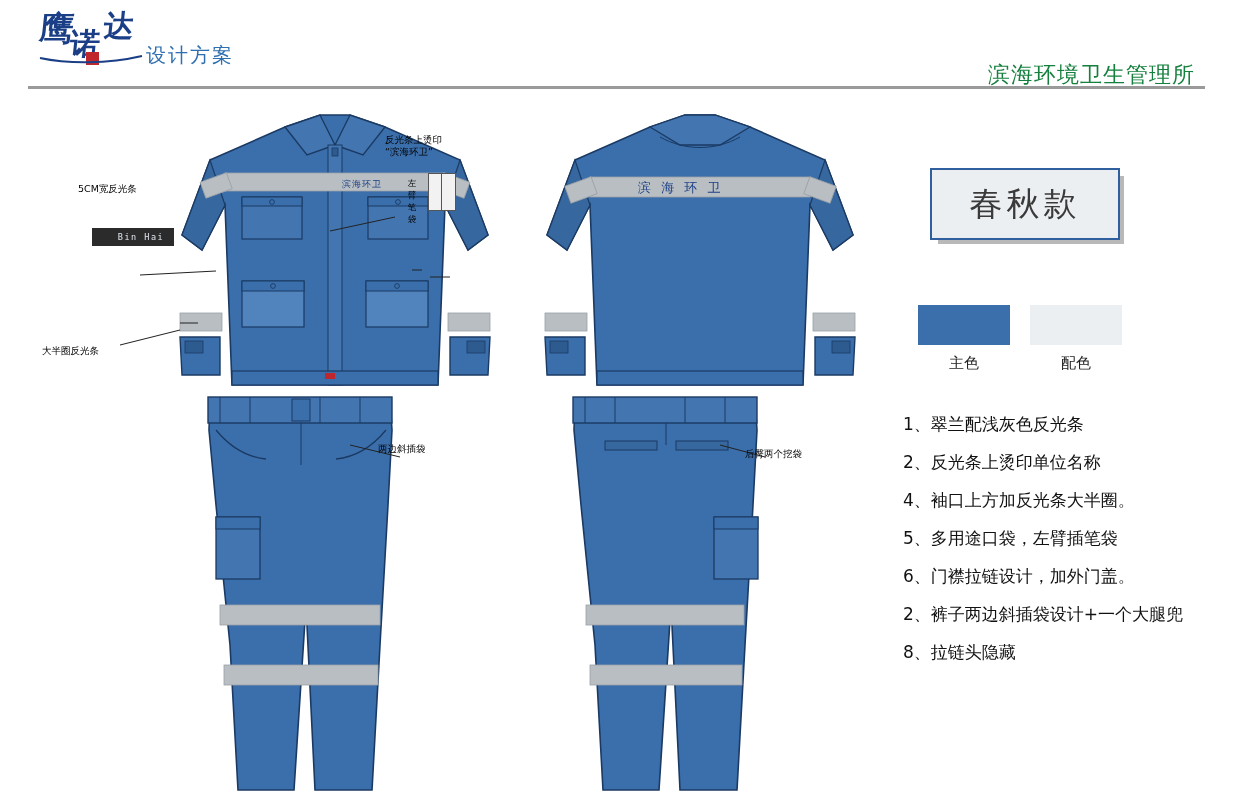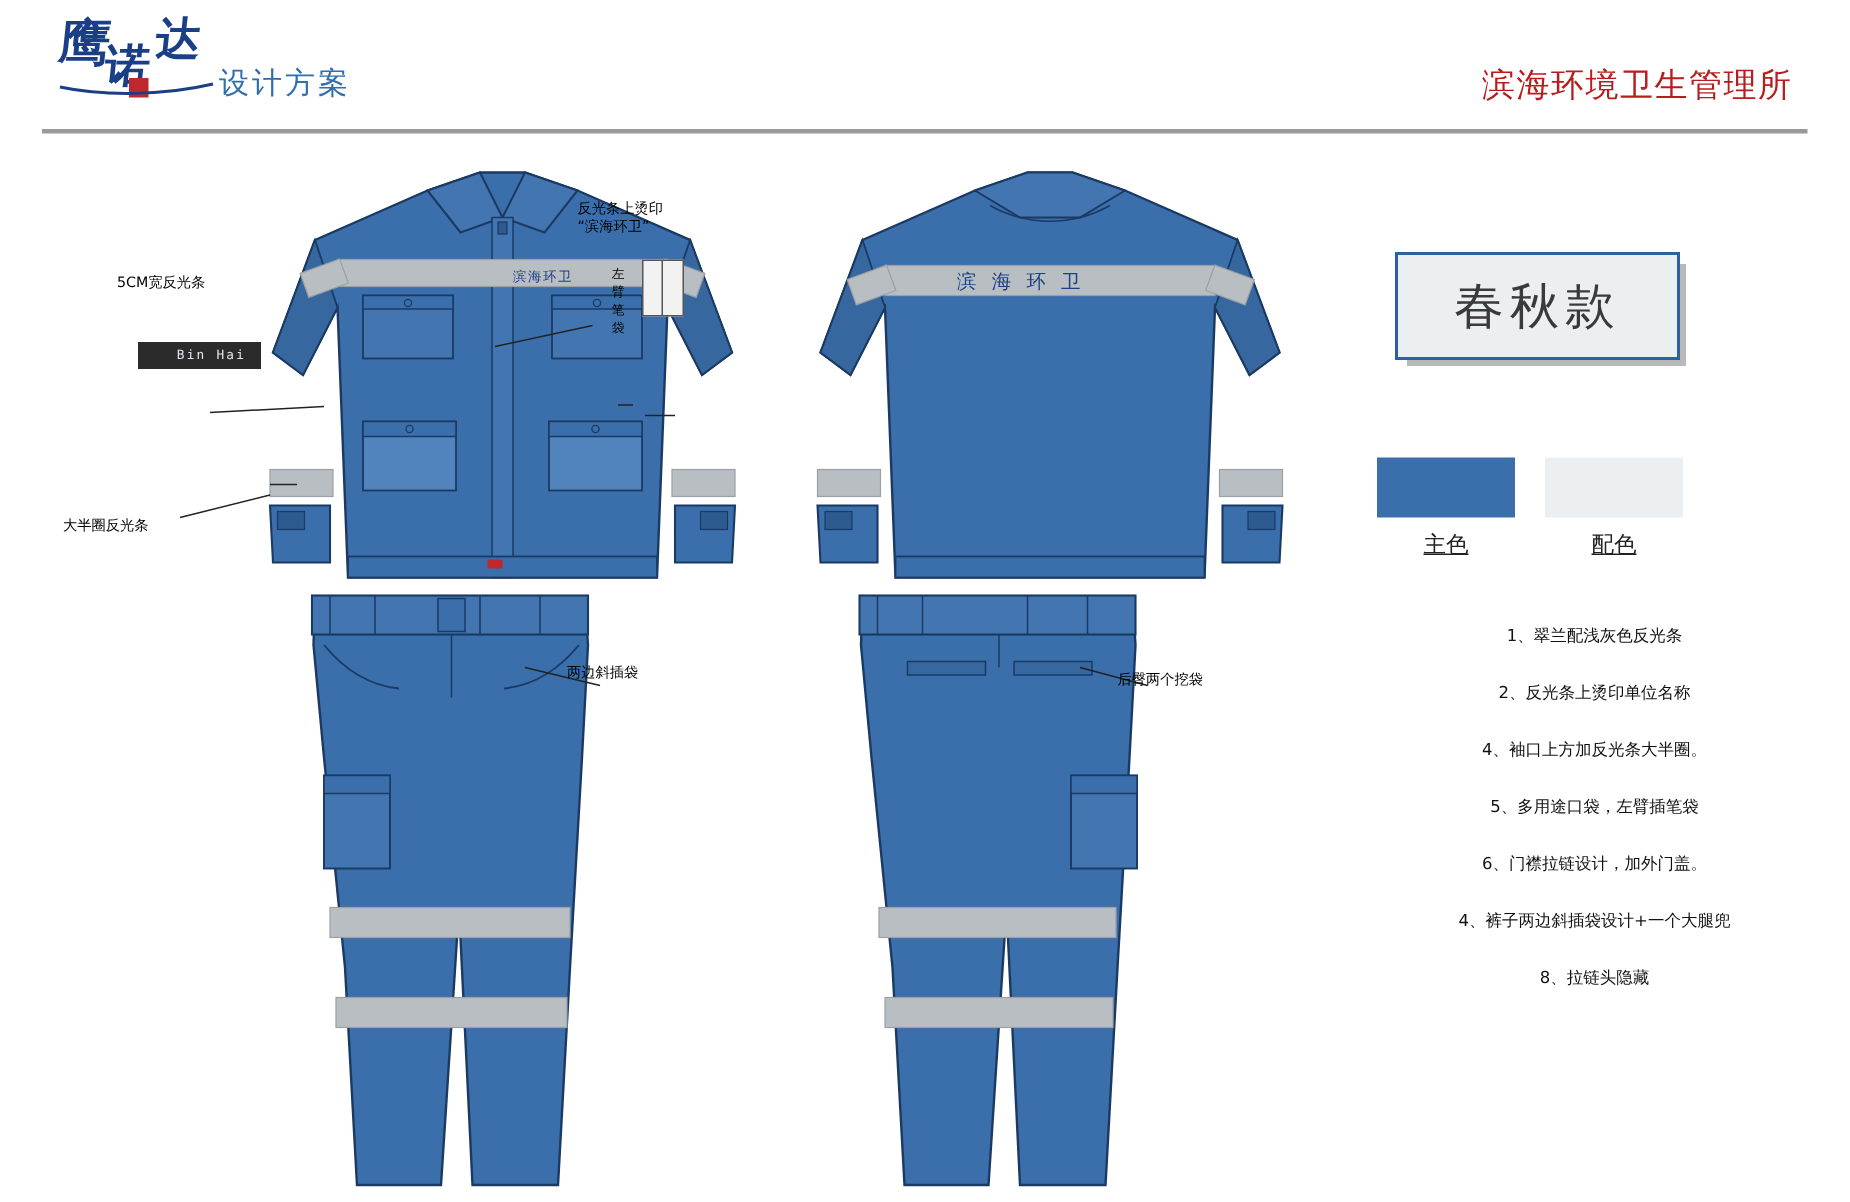--- a/index.html
+++ b/index.html
@@ -15,22 +15,22 @@
 
   
   .header{position:absolute;left:0;top:0;width:1233px;height:84px;}
   .logo{position:absolute;left:38px;top:6px;width:110px;height:60px;}
   .title-design{
     position:absolute;left:146px;top:42px;
     font-size:20px;color:#2f6fb0;letter-spacing:2px;
     font-family:"DejaVu Sans","Liberation Sans",sans-serif;
   }
   .title-org{
-    position:absolute;right:38px;top:42px;
-    font-size:22px;color:#b91c1c;letter-spacing:1px;
+    position:absolute;right:38px;top:60px;
+    font-size:22px;color:#15803d;letter-spacing:1px;
     font-family:"DejaVu Sans","Liberation Sans",sans-serif;
   }
   .header-rule{
     position:absolute;left:28px;top:86px;width:1177px;height:3px;background:#9a9a9a;
   }
 
   
   .season-box{position:absolute;left:930px;top:168px;width:186px;height:68px;}
   .season-shadow{position:absolute;left:8px;top:8px;width:186px;height:68px;background:#b9b9b9;}
   .season-face{
@@ -41,31 +41,29 @@
   .season-text{
     font-size:33px;color:#3a3a3a;letter-spacing:4px;
     font-family:"DejaVu Sans","Liberation Sans",sans-serif;
   }
 
   .swatch-main{position:absolute;left:918px;top:305px;width:92px;height:40px;background:#3b6fac;}
   .swatch-sub{position:absolute;left:1030px;top:305px;width:92px;height:40px;background:#eceff1;}
   .swatch-label{
     position:absolute;top:354px;width:92px;text-align:center;font-size:15px;color:#222;
     font-family:"DejaVu Sans","Liberation Sans",sans-serif;
-    text-decoration:underline;
   }
   .swatch-label.main{left:918px;}
   .swatch-label.sub{left:1030px;}
 
   .notes{position:absolute;left:903px;top:415px;width:320px;}
   .note-item{
-    font-size:11px;color:#111;margin-bottom:20px;line-height:18px;
+    font-size:17px;color:#111;margin-bottom:20px;line-height:18px;
     font-family:"DejaVu Sans","Liberation Sans",sans-serif;
     white-space:nowrap;
-    text-align:center;
   }
 
   
   .anno{position:absolute;font-size:9.5px;color:#000;line-height:12px;
         font-family:"DejaVu Sans","Liberation Sans",sans-serif;white-space:nowrap;}
 
   .binhai-chip{
     position:absolute;left:92px;top:228px;width:66px;height:18px;background:#2b2b2b;
     color:#dfe6ec;font-size:8.5px;letter-spacing:1.5px;
     display:flex;align-items:center;justify-content:center;
@@ -268,17 +266,17 @@
   <div class="swatch-sub" style="background: rgb(236, 239, 241);"></div>
   <div class="swatch-label main">主色</div>
   <div class="swatch-label sub">配色</div>
 
   <div class="notes">
     <div class="note-item">1、翠兰配浅灰色反光条</div>
     <div class="note-item">2、反光条上烫印单位名称</div>
     <div class="note-item">4、袖口上方加反光条大半圈。</div>
     <div class="note-item">5、多用途口袋，左臂插笔袋</div>
     <div class="note-item">6、门襟拉链设计，加外门盖。</div>
-    <div class="note-item">4、裤子两边斜插袋设计+一个大腿兜</div>
+    <div class="note-item">2、裤子两边斜插袋设计+一个大腿兜</div>
     <div class="note-item">8、拉链头隐藏</div>
   </div>
 
 </div>
 
 </body></html>

